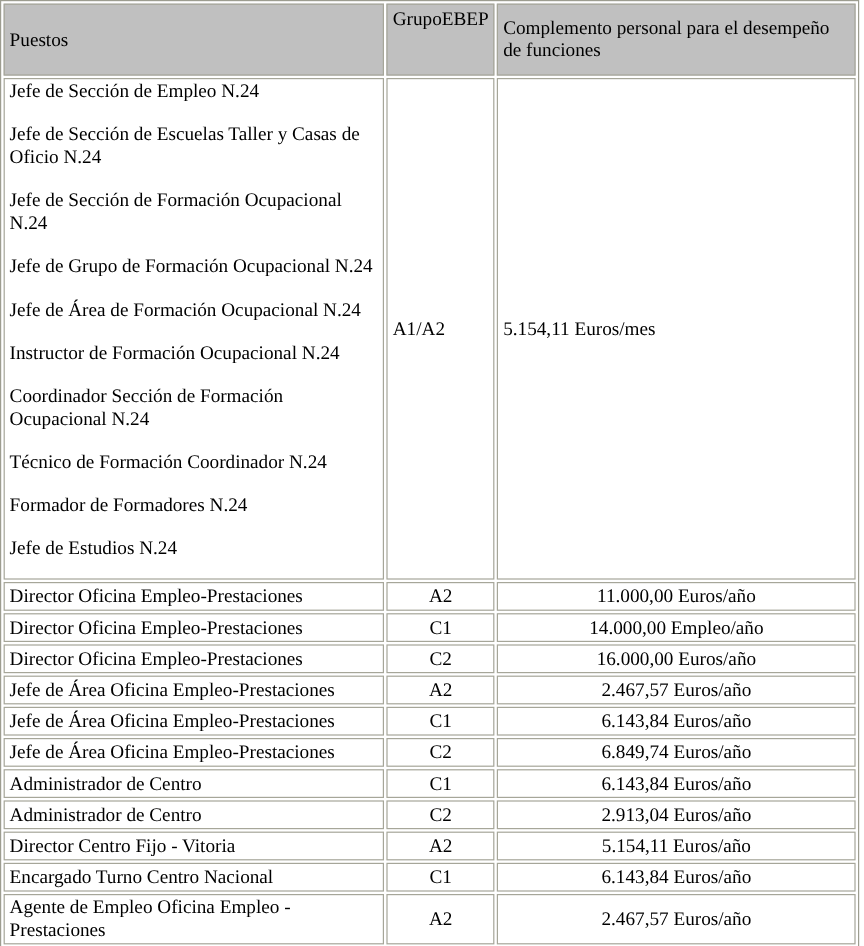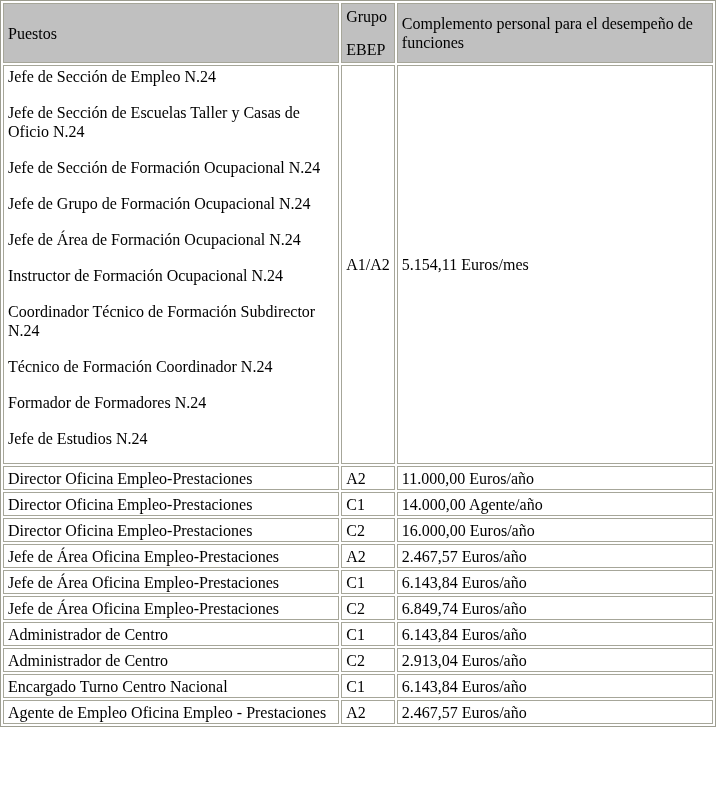--- a/index.html
+++ b/index.html
@@ -33,21 +33,21 @@
     background: #c0c0c0;
     height: 56px;
   }
   th.col-grupo-hdr {
     text-align: left;
     vertical-align: middle;
     padding: 4px 4px;
   }
   th.col-grupo-hdr .grupo-stack {
     display: flex;
-    flex-direction: column;
+    flex-direction: row;
     justify-content: space-between;
     height: 52px;
   }
   
   col.c-puesto { width: 336px; }
   col.c-grupo  { width: 52px; }
   col.c-comp   { width: 316px; }
   
   td.big-puestos {
     vertical-align: top;
@@ -63,20 +63,21 @@
     text-align: center;
     vertical-align: middle;
     margin-left: 12px;
   }
   
   tr.r td {
     height: 20px;
   }
   tr.r td.cell-grupo,
   tr.r td.cell-comp {
+    text-align: center;
   }
 </style>
 </head>
 <body>
 
 <div class="wrap">
   <table class="salary-table">
     <colgroup>
       <col class="c-puesto">
       <col class="c-grupo">
@@ -95,38 +96,38 @@
       </tr>
 
       <tr>
         <td class="big-puestos">
           <p>Jefe de Sección de Empleo N.24</p>
           <p>Jefe de Sección de Escuelas Taller y Casas de Oficio N.24</p>
           <p>Jefe de Sección de Formación Ocupacional N.24</p>
           <p>Jefe de Grupo de Formación Ocupacional N.24</p>
           <p>Jefe de Área de Formación Ocupacional N.24</p>
           <p>Instructor de Formación Ocupacional N.24</p>
-          <p>Coordinador Técnico de Formación Subdirector N.24</p>
+          <p>Coordinador Sección de Formación Ocupacional N.24</p>
           <p>Técnico de Formación Coordinador N.24</p>
           <p>Formador de Formadores N.24</p>
           <p>Jefe de Estudios N.24</p>
         </td>
         <td class="big-grupo">A1/A2</td>
         <td class="big-comp">5.154,11 Euros/mes</td>
       </tr>
 
       <tr class="r">
         <td class="cell-puesto">Director Oficina Empleo-Prestaciones</td>
         <td class="cell-grupo">A2</td>
         <td class="cell-comp">11.000,00 Euros/año</td>
       </tr>
       <tr class="r">
         <td class="cell-puesto">Director Oficina Empleo-Prestaciones</td>
         <td class="cell-grupo">C1</td>
-        <td class="cell-comp">14.000,00 Agente/año</td>
+        <td class="cell-comp">14.000,00 Empleo/año</td>
       </tr>
       <tr class="r">
         <td class="cell-puesto">Director Oficina Empleo-Prestaciones</td>
         <td class="cell-grupo">C2</td>
         <td class="cell-comp">16.000,00 Euros/año</td>
       </tr>
       <tr class="r">
         <td class="cell-puesto">Jefe de Área Oficina Empleo-Prestaciones</td>
         <td class="cell-grupo">A2</td>
         <td class="cell-comp">2.467,57 Euros/año</td>
@@ -145,20 +146,25 @@
         <td class="cell-puesto">Administrador de Centro</td>
         <td class="cell-grupo">C1</td>
         <td class="cell-comp">6.143,84 Euros/año</td>
       </tr>
       <tr class="r">
         <td class="cell-puesto">Administrador de Centro</td>
         <td class="cell-grupo">C2</td>
         <td class="cell-comp">2.913,04 Euros/año</td>
       </tr>
       <tr class="r">
+        <td class="cell-puesto">Director Centro Fijo - Vitoria</td>
+        <td class="cell-grupo">A2</td>
+        <td class="cell-comp">5.154,11 Euros/año</td>
+      </tr>
+      <tr class="r">
         <td class="cell-puesto">Encargado Turno Centro Nacional</td>
         <td class="cell-grupo">C1</td>
         <td class="cell-comp">6.143,84 Euros/año</td>
       </tr>
       <tr class="r">
         <td class="cell-puesto">Agente de Empleo Oficina Empleo - Prestaciones</td>
         <td class="cell-grupo">A2</td>
         <td class="cell-comp">2.467,57 Euros/año</td>
       </tr>
 

